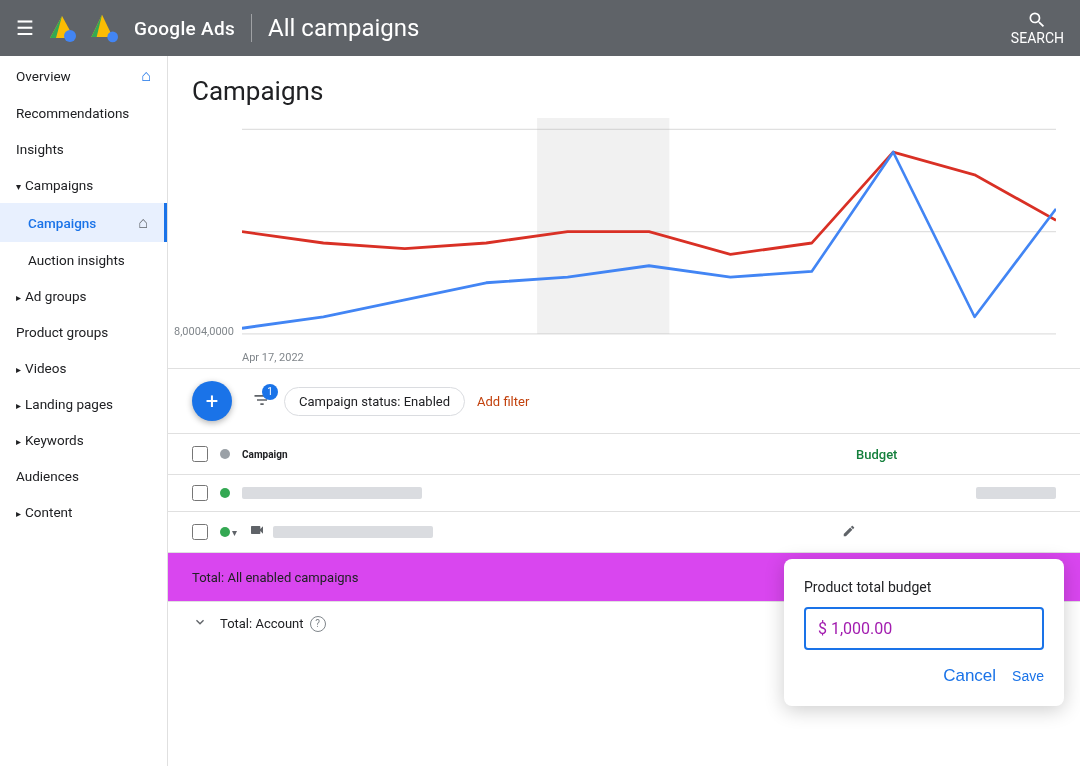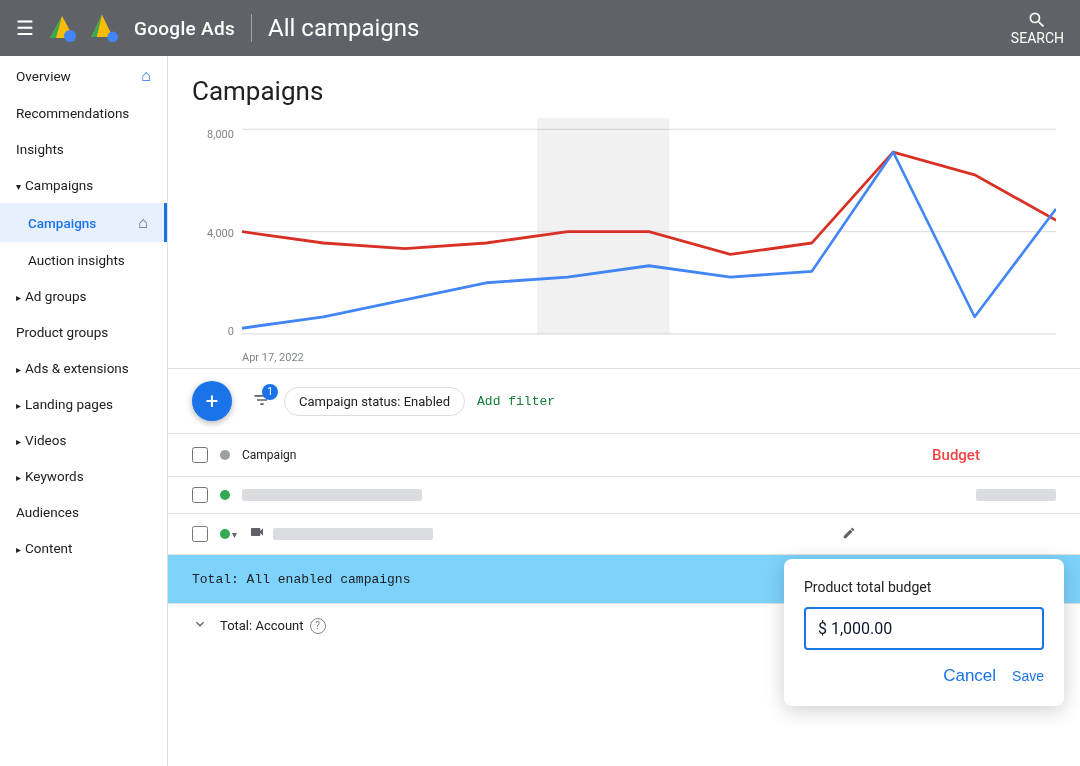--- a/index.html
+++ b/index.html
@@ -130,37 +130,36 @@
       border: 1px solid #dadce0;
       border-radius: 16px;
       padding: 6px 14px;
       font-size: 13px;
       color: #202124;
       cursor: pointer;
       background: white;
     }
     .add-filter {
       font-size: 13px;
-      color: #15803d;
-      cursor: pointer;
-      font-family: Liberation Mono, monospace;
+      color: #c2410c;
+      cursor: pointer;
     }
 
     
     .table-container { background: white; }
     .table-header-row {
       display: flex;
       align-items: center;
       padding: 12px 24px;
       border-bottom: 1px solid #e0e0e0;
       background: white;
     }
     .table-checkbox { margin-right: 12px; }
-    .table-campaign-col { flex: 1; font-weight: 400; font-size: 12px; color: #202124; }
-    .table-budget-col { width: 200px; text-align: center; font-weight: 500; font-size: 15px; color: #ef4444; }
+    .table-campaign-col { flex: 1; font-weight: 700; font-size: 10px; color: #202124; }
+    .table-budget-col { width: 200px; text-align: left; font-weight: 500; font-size: 13px; color: #15803d; }
 
     .table-row {
       display: flex;
       align-items: center;
       padding: 10px 24px;
       border-bottom: 1px solid #e0e0e0;
       background: white;
       cursor: pointer;
     }
 
@@ -182,22 +181,21 @@
     .video-icon { margin-right: 8px; color: #5f6368; font-size: 16px; }
     .edit-icon { margin-left: 8px; color: #5f6368; font-size: 14px; cursor: pointer; }
 
     .total-row {
       display: flex;
       align-items: center;
       padding: 12px 24px;
       border-bottom: 1px solid #e0e0e0;
       font-size: 13px;
       color: #202124;
-      background: #7dd3fc;
-      font-family: Liberation Mono, monospace;
+      background: #d946ef;
     }
     .total-label { flex: 1; }
     .total-account-row {
       display: flex;
       align-items: center;
       padding: 12px 24px;
       font-size: 13px;
       color: #202124;
       background: white;
     }
@@ -230,21 +228,21 @@
     .budget-popup-title {
       font-size: 14px;
       color: #202124;
       margin-bottom: 12px;
     }
     .budget-input-wrapper {
       border: 2px solid #1a73e8;
       border-radius: 4px;
       padding: 10px 12px;
       font-size: 16px;
-      color: #0f172a;
+      color: #a21caf;
       margin-bottom: 16px;
     }
     .budget-popup-actions {
       display: flex;
       justify-content: flex-end;
       gap: 16px;
     }
     .cancel-btn {
       font-size: 17px;
       color: #1a73e8;
@@ -335,37 +333,33 @@
 
     <div class="sidebar-section-header">
       <span class="chevron-right"></span>
       <span>Ad groups</span>
     </div>
 
     <div class="sidebar-item">
       <span>Product groups</span>
     </div>
 
+
     <div class="sidebar-section-header">
       <span class="chevron-right"></span>
-      <span>Ads &amp; extensions</span>
+      <span>Videos</span>
     </div>
 
     <div class="sidebar-section-header">
       <span class="chevron-right"></span>
       <span>Landing pages</span>
     </div>
 
     <div class="sidebar-section-header">
       <span class="chevron-right"></span>
-      <span>Videos</span>
-    </div>
-
-    <div class="sidebar-section-header">
-      <span class="chevron-right"></span>
       <span>Keywords</span>
     </div>
 
     <div class="sidebar-item">
       <span>Audiences</span>
     </div>
 
     <div class="sidebar-section-header">
       <span class="chevron-right"></span>
       <span>Content</span>
@@ -375,21 +369,21 @@
 
   <div class="main">
 
     <div class="page-header">
       <h1 class="page-title">Campaigns</h1>
     </div>
 
     <div class="chart-area">
       <div style="display:flex; position:relative; height:250px;">
 
-        <div style="width:50px; display:flex; flex-direction:column; justify-content:space-between; padding: 10px 8px 30px 0; align-items:flex-end;">
+        <div style="width:50px; display:flex; flex-direction:row; justify-content:flex-end; padding: 10px 8px 30px 0; align-items:flex-end;">
           <span style="font-size:11px; color:#80868b;">8,000</span>
           <span style="font-size:11px; color:#80868b;">4,000</span>
           <span style="font-size:11px; color:#80868b;">0</span>
         </div>
 
         <div style="flex:1; position:relative;">
           <svg width="100%" height="100%" viewBox="0 0 800 220" preserveAspectRatio="none" style="display:block;">
 
             <line x1="0" y1="10" x2="800" y2="10" stroke="#e0e0e0" stroke-width="1"></line>
             <line x1="0" y1="100" x2="800" y2="100" stroke="#e0e0e0" stroke-width="1"></line>

